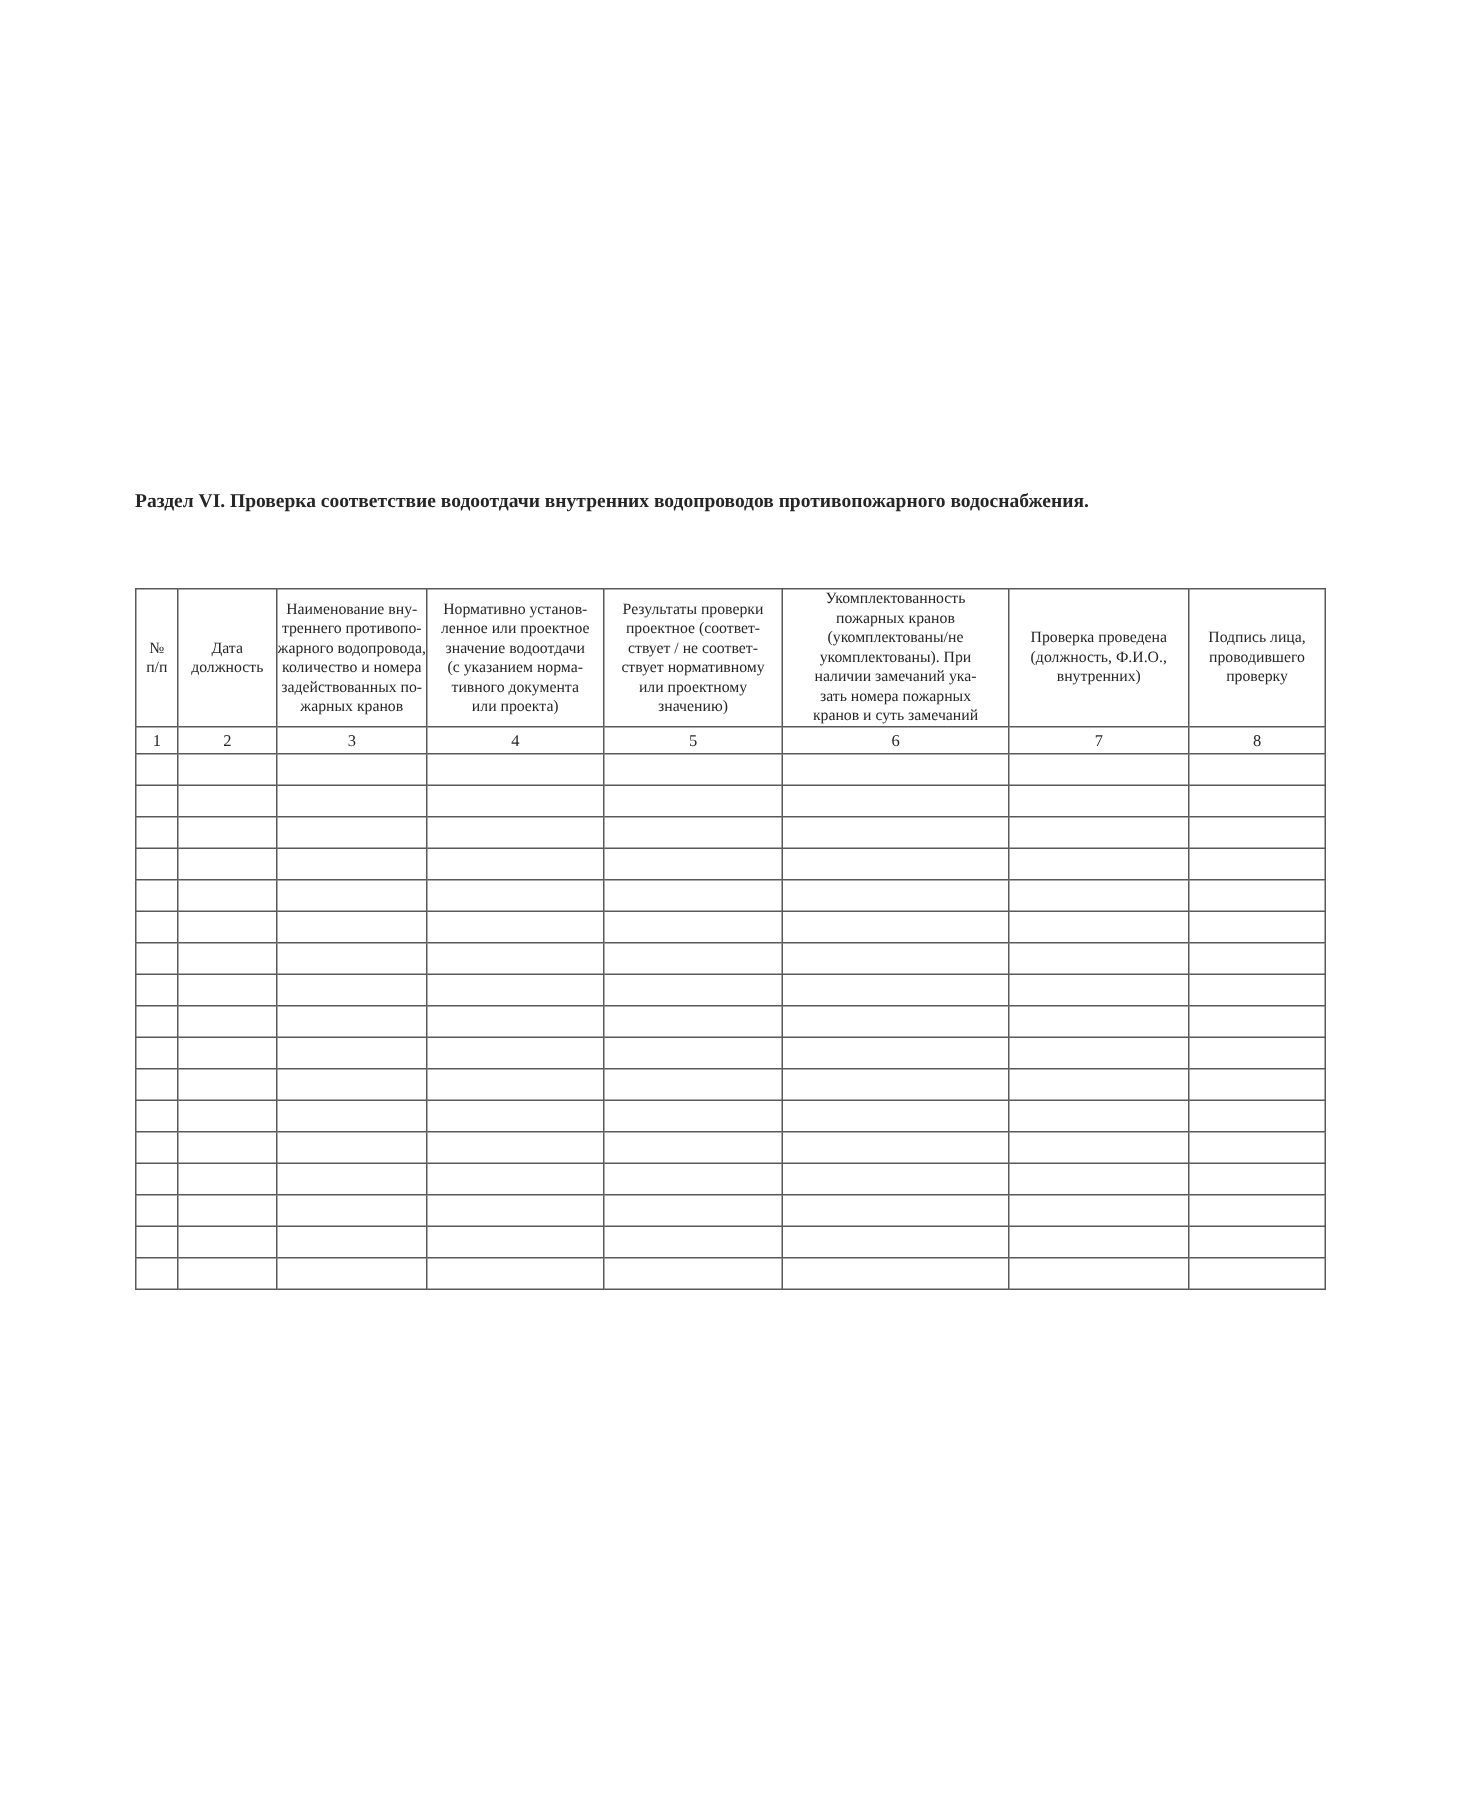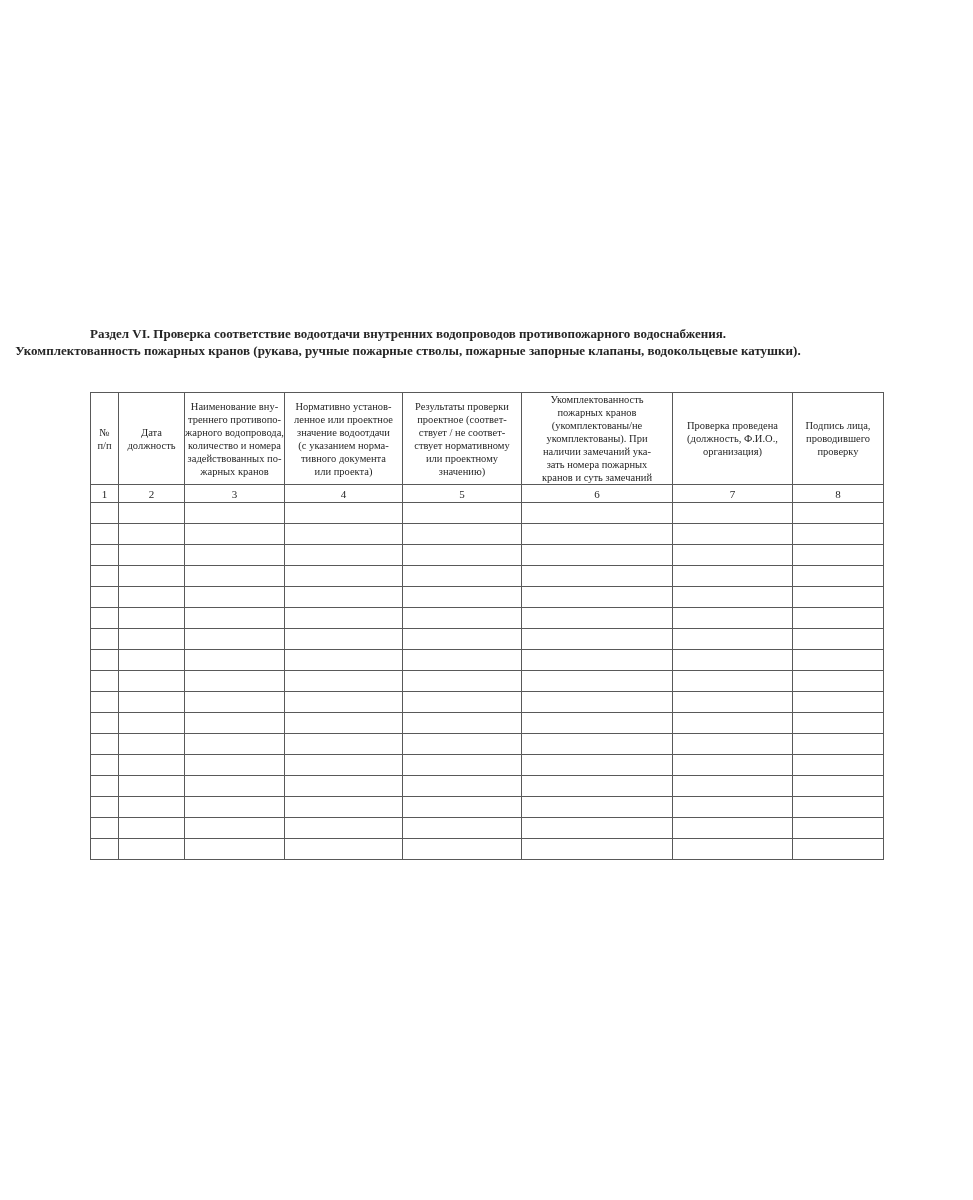--- a/index.html
+++ b/index.html
@@ -68,21 +68,20 @@
   }
   tbody tr.body-row { height: 21px; }
 </style>
 </head>
 <body>
 
 <div class="page">
 
   <div class="title-block">
     <div class="title-bold">Раздел VI. Проверка соответствие водоотдачи внутренних водопроводов противопожарного водоснабжения.</div>
-    <div class="title-bold">Укомплектованность пожарных кранов (рукава, ручные пожарные стволы, пожарные запорные клапаны, водокольцевые катушки).</div>
   </div>
 
   <table class="logtable">
     <colgroup>
       <col class="c1">
         <col class="c2">
         <col class="c3">
         <col class="c4">
       <col class="c5">
         <col class="c6">
@@ -115,21 +114,21 @@
 значению)</th>
           <th style="border-color: rgb(89, 89, 89);">Укомплектованность
 пожарных кранов
 (укомплектованы/не
 укомплектованы). При
 наличии замечаний ука-
 зать номера пожарных
 кранов и суть замечаний</th>
           <th style="border-color: rgb(89, 89, 89);">Проверка проведена
 (должность, Ф.И.О.,
-организация)</th>
+внутренних)</th>
           <th style="border-color: rgb(89, 89, 89);">Подпись лица,
 проводившего
 проверку</th>
         </tr>
       <tr class="number-row">
           <td style="border-color: rgb(89, 89, 89);">1</td>
           <td style="border-color: rgb(89, 89, 89);">2</td>
           <td style="border-color: rgb(89, 89, 89);">3</td>
           <td style="border-color: rgb(89, 89, 89);">4</td>
           <td style="border-color: rgb(89, 89, 89);">5</td>

